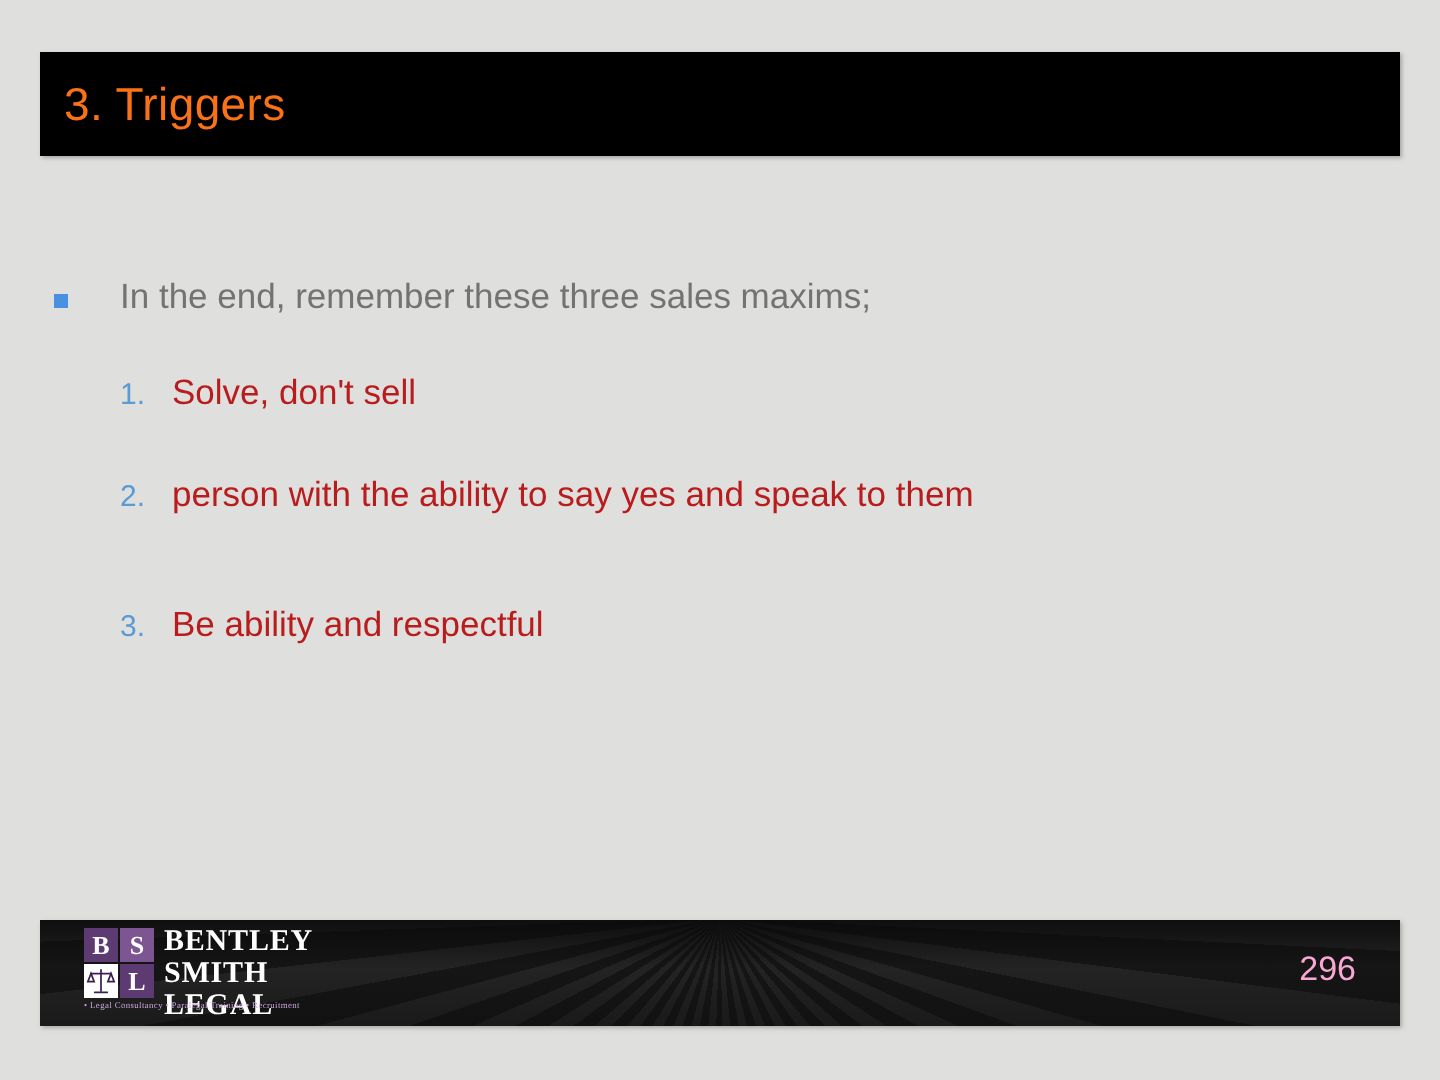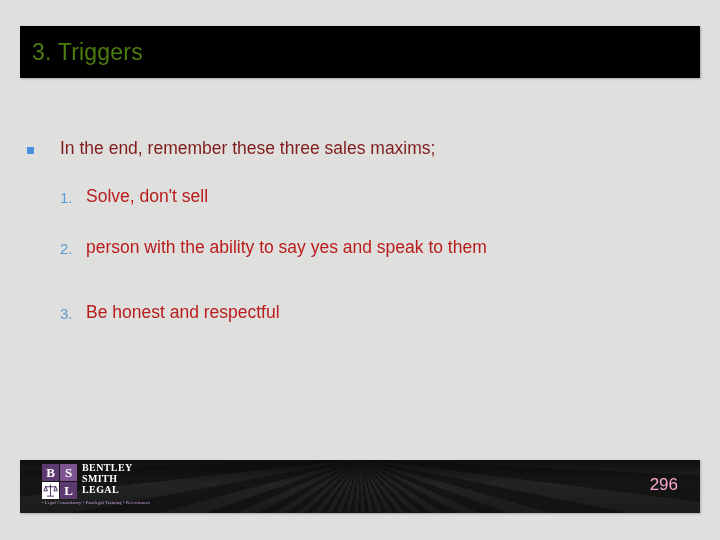--- a/index.html
+++ b/index.html
@@ -33,21 +33,21 @@
     height: 52px;
     background: #000000;
     box-shadow: 1px 1px 2px rgba(120,120,120,0.55);
     display: flex;
     align-items: center;
   }
   .title-text {
     margin-left: 12px;
     font-size: 23px;
     font-weight: 400;
-    color: #4d7c0f;
+    color: #f97316;
     letter-spacing: 0.2px;
     white-space: nowrap;
   }
 
   
   .body-area {
     position: absolute;
     left: 20px;
     top: 138px;
     width: 680px;
@@ -65,21 +65,21 @@
     width: 7px;
     height: 7px;
     background: #4a90e2;
     margin-top: 9px;
     margin-left: 7px;
     flex: 0 0 auto;
   }
   .bullet-text {
     margin-left: 26px;
     font-size: 17.5px;
-    color: #7f1d1d;
+    color: #737373;
     line-height: 1.25;
   }
 
   
   .num-list {
     margin: 0;
     padding: 0;
     list-style: none;
   }
   .num-item {
@@ -181,21 +181,21 @@
   .scales-svg { width: 15px; height: 15px; display: block; }
 
   .logo-words {
     margin-left: 6px;
     margin-top: -1px;
     font-family: "Liberation Serif", serif;
     color: #ffffff;
     line-height: 1.08;
   }
   .logo-words div {
-    font-size: 10px;
+    font-size: 15px;
     font-weight: 700;
     letter-spacing: 0.4px;
   }
   .logo-tagline {
     position: absolute;
     left: 22px;
     top: 40px;
     font-family: "Liberation Serif", serif;
     font-size: 4.4px;
     color: #c9a7dd;
@@ -238,21 +238,21 @@
 
       <li class="num-item spacer-2">
         <span class="num-marker">2.</span>
         <span class="num-text justified">
           <span class="lastline">person with the ability to say yes and speak to them</span>
         </span>
       </li>
 
       <li class="num-item spacer-3">
         <span class="num-marker">3.</span>
-        <span class="num-text">Be honest and respectful</span>
+        <span class="num-text">Be ability and respectful</span>
       </li>
 
     </ol>
   </div>
 
   <div class="footer-bar">
     <div class="sunburst"></div>
     <div class="footer-veil"></div>
 
     <div class="logo">

